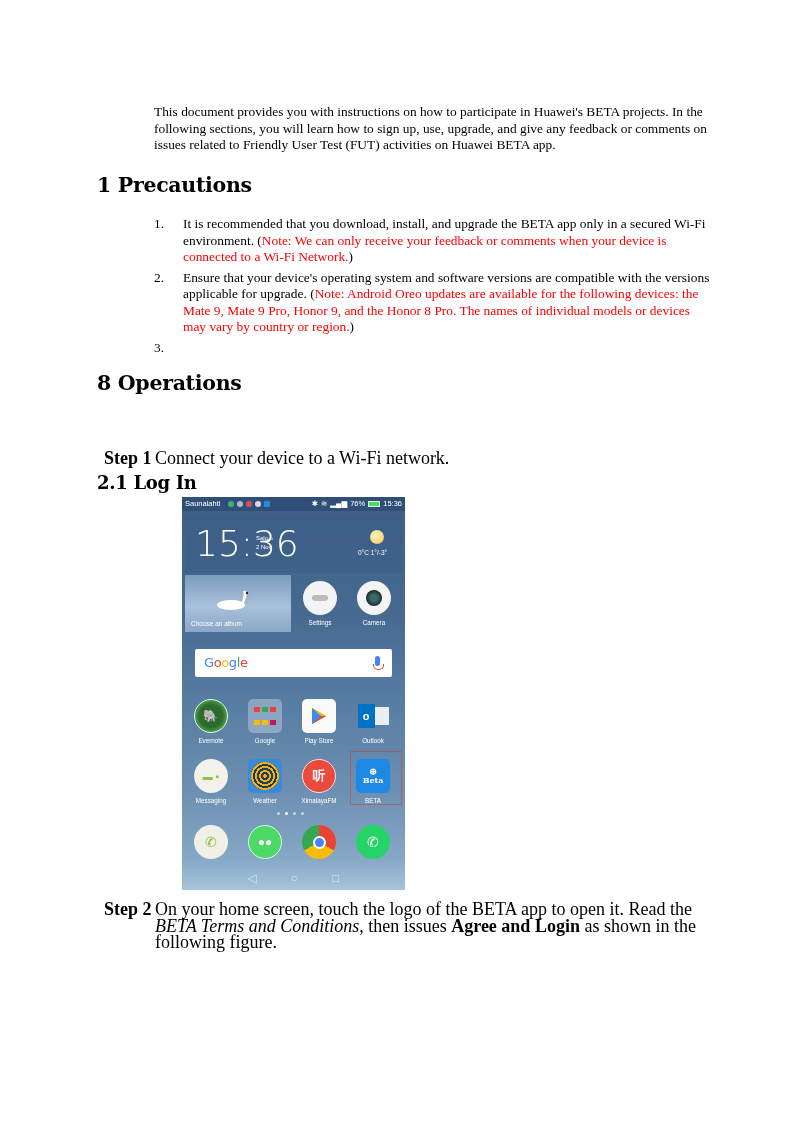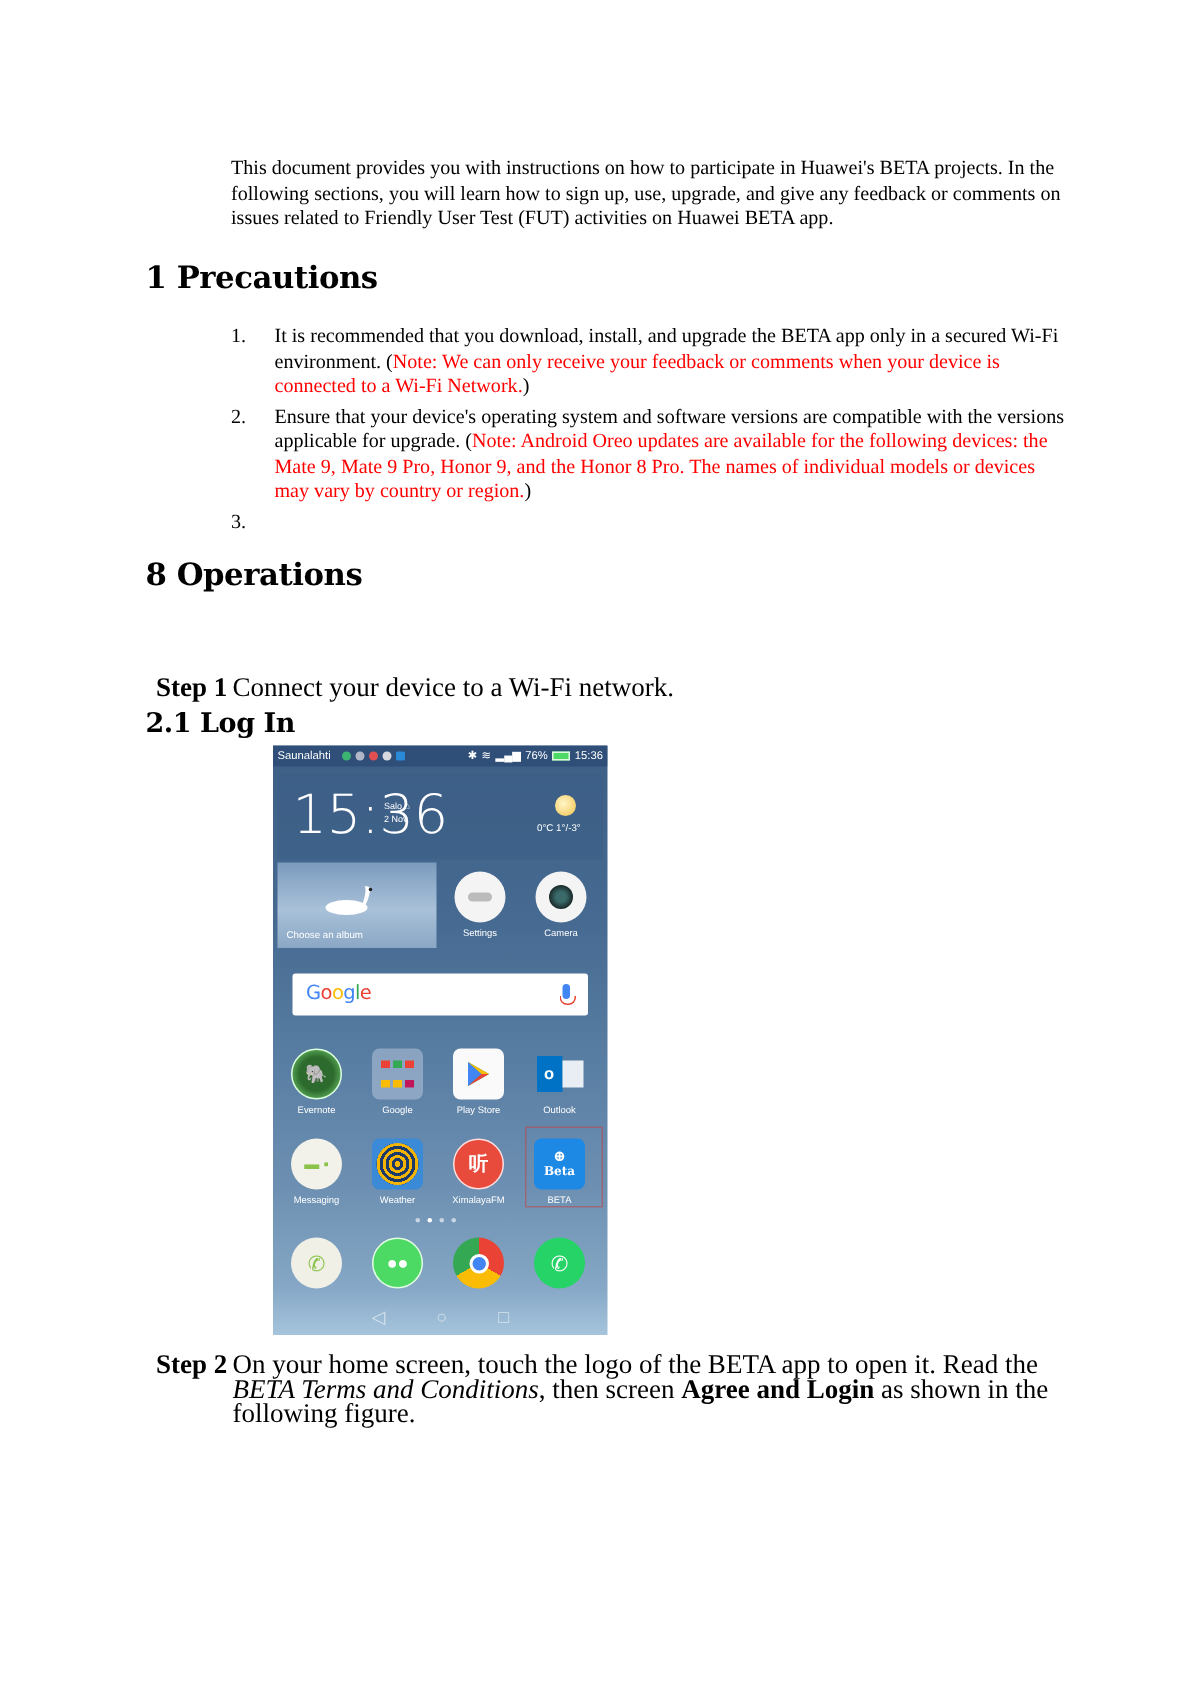--- a/index.html
+++ b/index.html
@@ -229,14 +229,14 @@
 
   <div class="navbar">
     <span>◁</span>
     <span>○</span>
     <span>□</span>
   </div>
 </div>
 
 <div class="step" style="top:901px;">
   <span class="label">Step 2</span>
-  <div class="body"><span>On your home screen, touch the logo of the BETA app to open it. Read the </span><span class="it">BETA Terms and Conditions</span><span>, then screen </span><span class="bd">Agree and Login</span><span> as shown in the following figure.</span></div>
+  <div class="body"><span>On your home screen, touch the logo of the BETA app to open it. Read the </span><span class="it">BETA Terms and Conditions</span><span>, then issues </span><span class="bd">Agree and Login</span><span> as shown in the following figure.</span></div>
 </div>
 
 </body></html>

